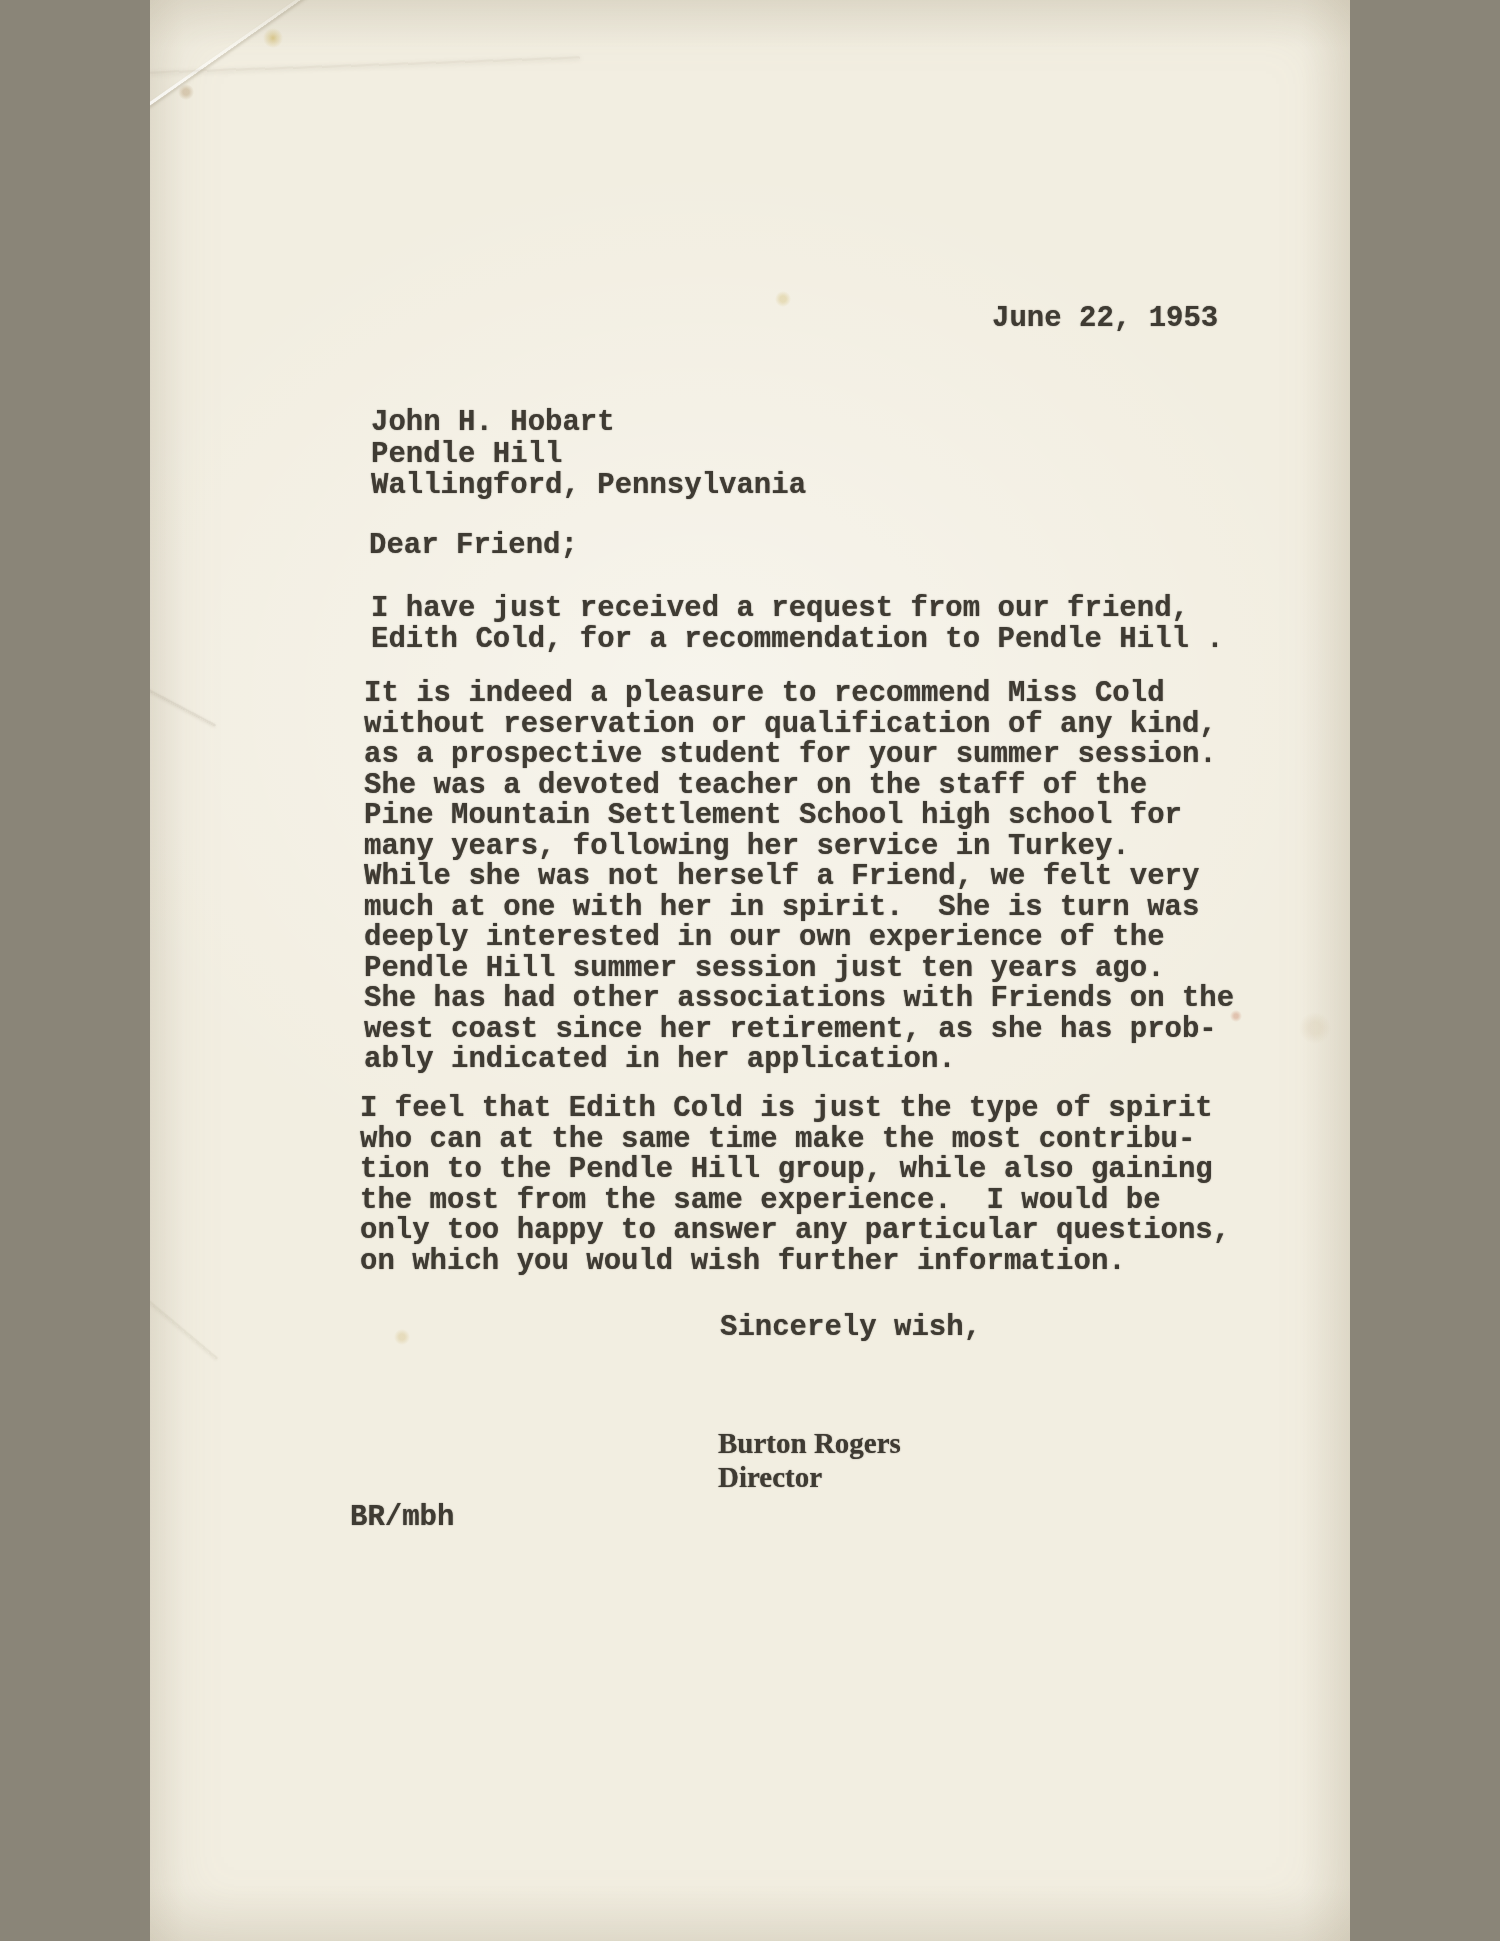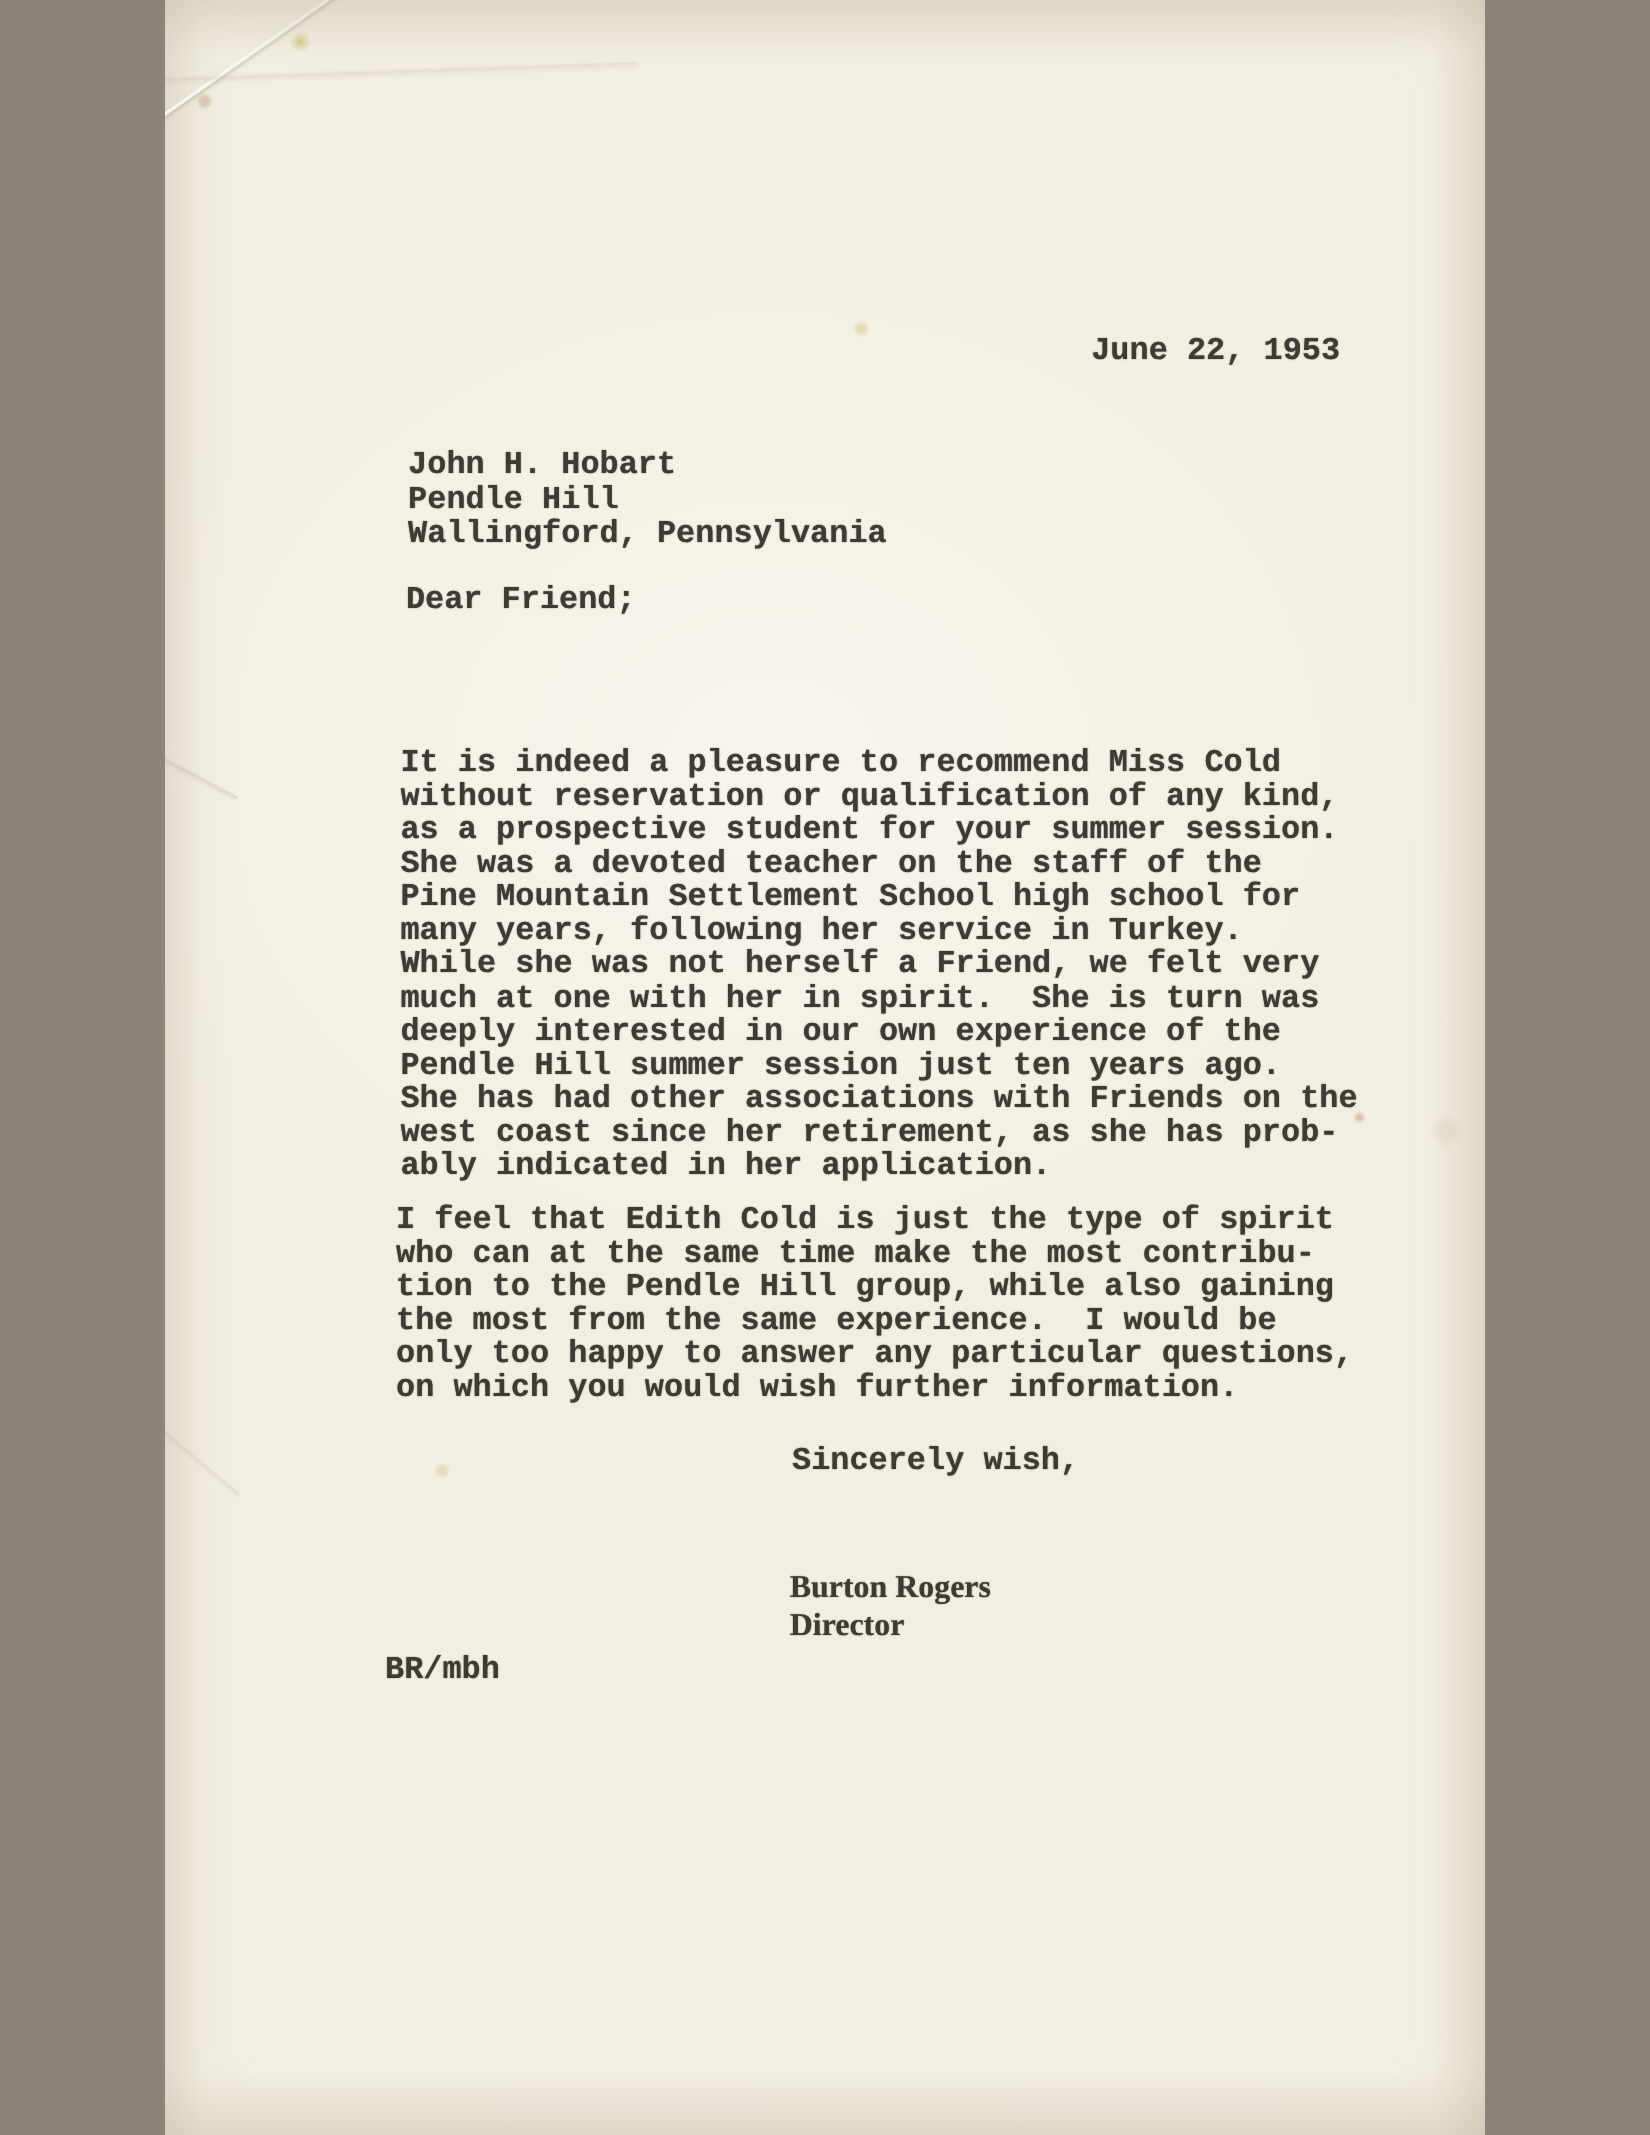--- a/index.html
+++ b/index.html
@@ -82,20 +82,22 @@
   <div class="crease crease-bl"></div>
 
   <div class="tw" style="left:842px;top:304px;">June 22, 1953</div>
 
   <div class="tw recipient" style="left:221px;top:407px;">John H. Hobart
 Pendle Hill
 Wallingford, Pennsylvania</div>
 
   <div class="tw" style="left:219px;top:531px;">Dear Friend;</div>
 
+  <div class="tw" style="left:221px;top:594px;">I have just received a request from our friend,
+Edith Cold, for a recommendation to Pendle Hill .</div>
 
   <div class="tw" style="left:214px;top:679px;">It is indeed a pleasure to recommend Miss Cold
 without reservation or qualification of any kind,
 as a prospective student for your summer session.
 She was a devoted teacher on the staff of the
 Pine Mountain Settlement School high school for
 many years, following her service in Turkey.
 While she was not herself a Friend, we felt very
 much at one with her in spirit.  She is turn was
 deeply interested in our own experience of the

